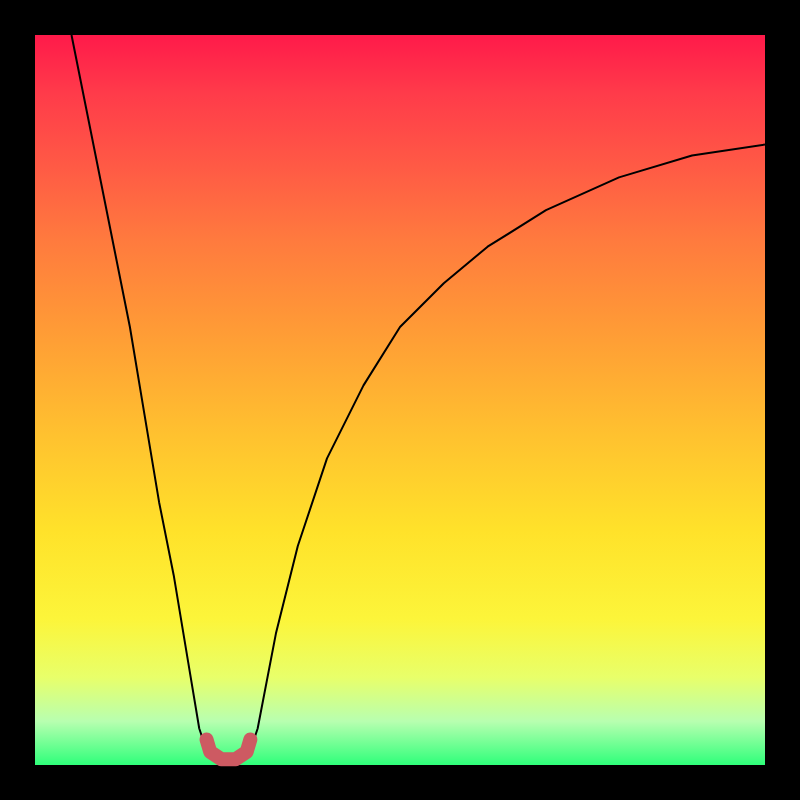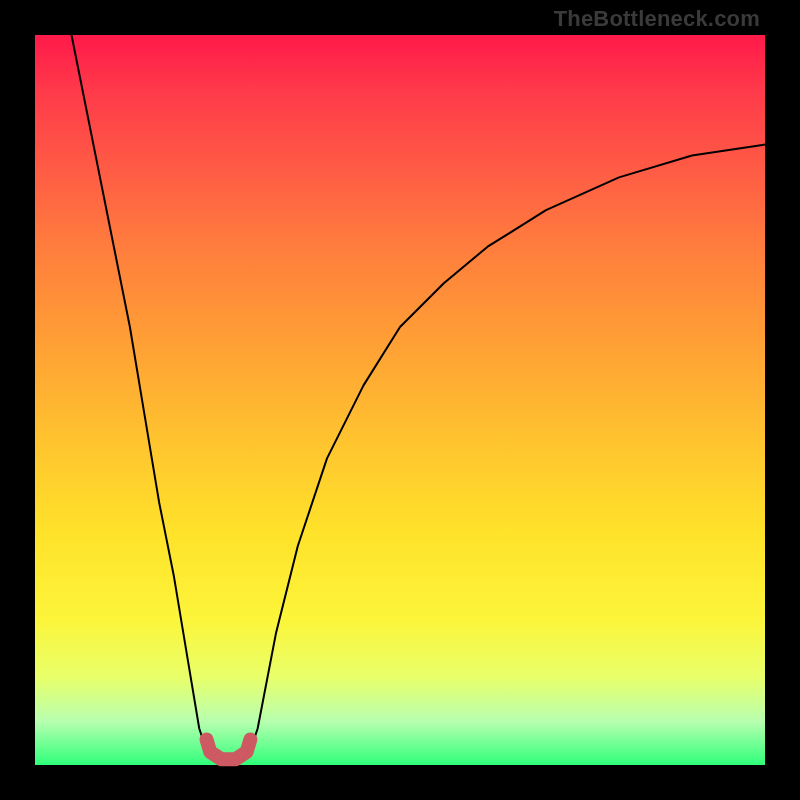--- a/index.html
+++ b/index.html
@@ -23,14 +23,13 @@
 </style>
 </head>
 <body>
 <div id="stage">
   <div id="bg"></div>
   <svg id="plot" viewBox="0 0 800 800">
       <path d="M71.50 35.00 L86.10 108.00 L100.70 181.00 L115.30 254.00 L129.90 327.00 L144.50 414.60 L159.10 502.20 L173.70 575.20 L188.30 662.80 L199.25 728.50 L206.55 750.40" fill="none" stroke="#000000" stroke-width="2" stroke-linecap="butt" stroke-linejoin="round"></path>
       <path d="M250.35 750.40 L257.65 728.50 L275.90 633.60 L297.80 546.00 L327.00 458.40 L363.50 385.40 L400.00 327.00 L443.80 283.20 L487.60 246.70 L546.00 210.20 L619.00 177.35 L692.00 155.45 L765.00 144.50" fill="none" stroke="#000000" stroke-width="2" stroke-linecap="butt" stroke-linejoin="round"></path>
       <path d="M206.55 739.45 L210.20 751.86 L221.15 759.16 L235.75 759.16 L246.70 751.86 L250.35 739.45" fill="none" stroke="#cd5a62" stroke-width="14" stroke-linecap="round" stroke-linejoin="round"></path>
     </svg>
-  <div id="credit">TheBottleneck.com</div>
 </div>
 
 </body></html>

